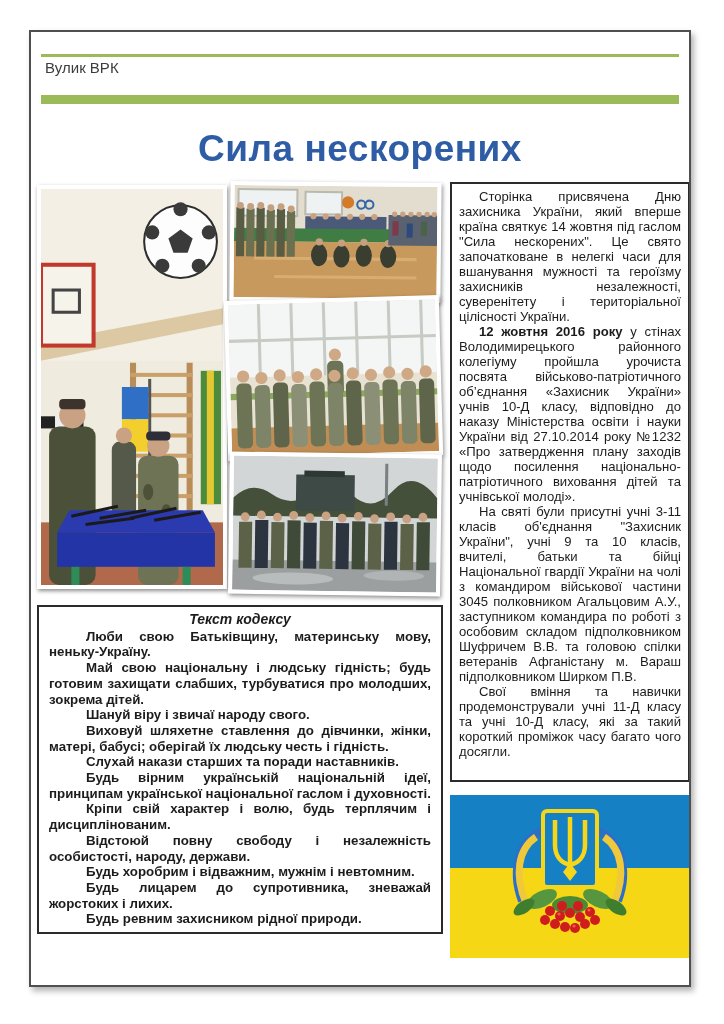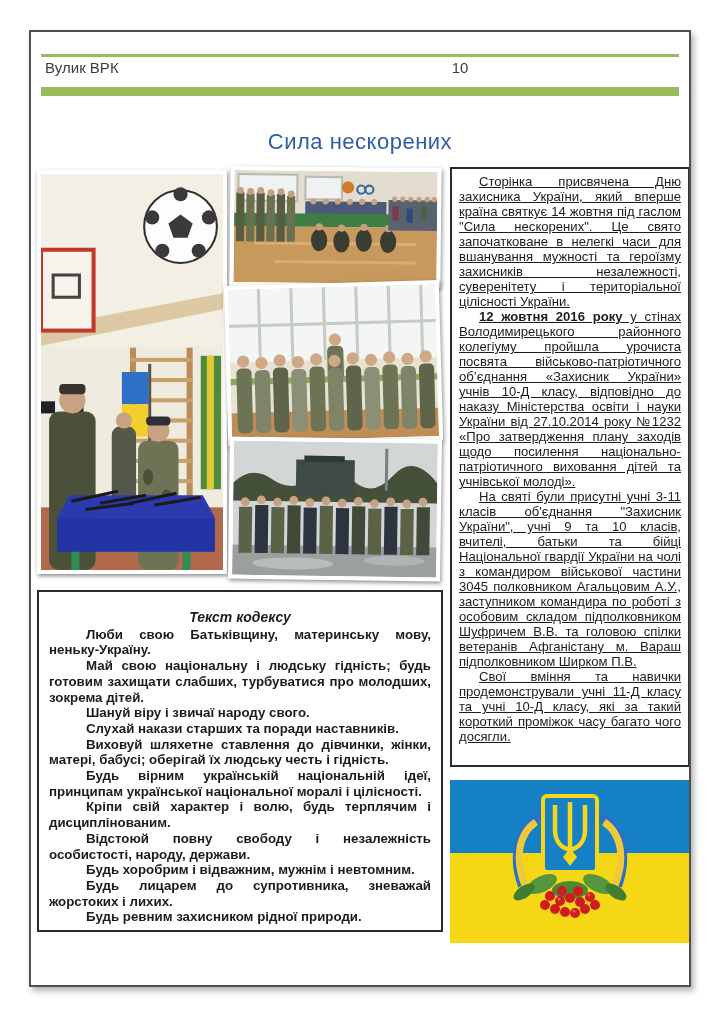--- a/index.html
+++ b/index.html
@@ -9,30 +9,30 @@
     overflow:hidden;
   }
   .sheet{
     position:absolute;left:29px;top:30px;width:662px;height:957px;
     box-sizing:border-box;border:2px solid #4f4f4f;background:#fff;
     box-shadow:3px 4px 6px rgba(0,0,0,.3);overflow:hidden;
   }
   
   .rule-thin{height:3px;background:#9bbb59;margin:22px 10px 0;}
   .header-row{
-    display:flex;align-items:center;padding:2px 14px 10px;
+    display:flex;align-items:center;padding:2px 14px 18px;
     font-size:15px;color:#3d3d3d;
   }
   .header-row .hc{flex:1;text-align:center;}
   .header-row .hl,.header-row .hr{width:200px;}
   .header-row .hr{text-align:right;}
   .rule-thick{height:9px;background:#9bbb59;margin:1px 10px 0;}
   
   h1.title{
-    margin:33px 0 0;text-align:center;font-size:22px;font-weight:normal;
+    margin:24px 0 0;text-align:center;font-size:37px;font-weight:bold;
     color:#2e5da6;letter-spacing:.5px;
   }
   
   .content{position:relative;margin:12px 6px 0 6px;display:flex;gap:7px;}
   .left-col{width:406px;flex:none;}
   .right-col{width:240px;flex:none;}
   
   .collage{position:relative;height:416px;}
   .photo{
     position:absolute;background:#fff;padding:4px;box-sizing:border-box;
@@ -41,42 +41,41 @@
   .photo svg{display:block;width:100%;height:100%;}
   .p1{left:0;top:3px;width:190px;height:404px;}
   .p2{left:193px;top:0;width:211px;height:120px;transform:rotate(.6deg);}
   .p3{left:189px;top:116px;width:215px;height:160px;transform:rotate(-1.6deg);}
   .p4{left:192px;top:271px;width:212px;height:142px;transform:rotate(.8deg);}
   
   .codex-box{
     margin-top:7px;border:2px solid #2b2b2b;padding:5px 10px 5px;
     font-weight:bold;font-size:13.3px;line-height:15.7px;text-align:justify;
   }
-  .codex-heading{text-align:center;font-style:italic;font-size:14px;margin-bottom:1px;margin-top:13px;}
+  .codex-heading{text-align:center;font-style:italic;font-size:14px;margin-bottom:1px;}
   .codex-box p{margin:0;text-indent:37px;}
   
   .article-box{
     border:2px solid #2b2b2b;padding:5px 7px 6px;min-height:600px;
     box-sizing:border-box;font-size:13.1px;line-height:15px;text-align:justify;
   }
-  .article-box p{margin:0;text-indent:20px;text-decoration:underline;}
+  .article-box p{margin:0;text-indent:20px;}
   .article-box .lead{font-weight:bold;margin-top:15px;}
   
   .flag{margin-top:13px;height:163px;}
   .flag svg{display:block;width:100%;height:100%;}
 </style>
 </head>
 <body>
 
 <div class="sheet">
 
   <div class="rule-thin"></div>
   <div class="header-row">
     <span class="hl">Вулик ВРК</span>
-    <span class="hc">10</span>
   </div>
   <div class="rule-thick"></div>
 
   <h1 class="title">Сила нескорених</h1>
 
   <div class="content">
 
     <div class="left-col">
 
       <div class="collage">
@@ -264,23 +263,23 @@
           </svg>
         </div>
 
       </div>
 
       <div class="codex-box">
         <div class="codex-heading">Текст кодексу</div>
         <p>Люби свою Батьківщину, материнську мову, неньку-Україну.</p>
         <p>Май свою національну і людську гідність; будь готовим захищати слабших, турбуватися про молодших, зокрема дітей.</p>
         <p>Шануй віру і звичаї народу свого.</p>
+        <p>Виховуй шляхетне ставлення до дівчинки, жінки, матері, бабусі; оберігай їх людську честь і гідність.</p>
         <p>Слухай накази старших та поради наставників.</p>
-        <p>Виховуй шляхетне ставлення до дівчинки, жінки, матері, бабусі; оберігай їх людську честь і гідність.</p>
-        <p>Будь вірним українській національній ідеї, принципам української національної моралі і цілісності.</p>
+        <p>Будь вірним українській національній ідеї, принципам української національної гаслом і духовності.</p>
         <p>Кріпи свій характер і волю, будь терплячим і дисциплінованим.</p>
         <p>Відстоюй повну свободу і незалежність особистості, народу, держави.</p>
         <p>Будь хоробрим і відважним, мужнім і невтомним.</p>
         <p>Будь лицарем до супротивника, зневажай жорстоких і лихих.</p>
         <p>Будь ревним захисником рідної природи.</p>
       </div>
 
     </div>
 
     <div class="right-col">

